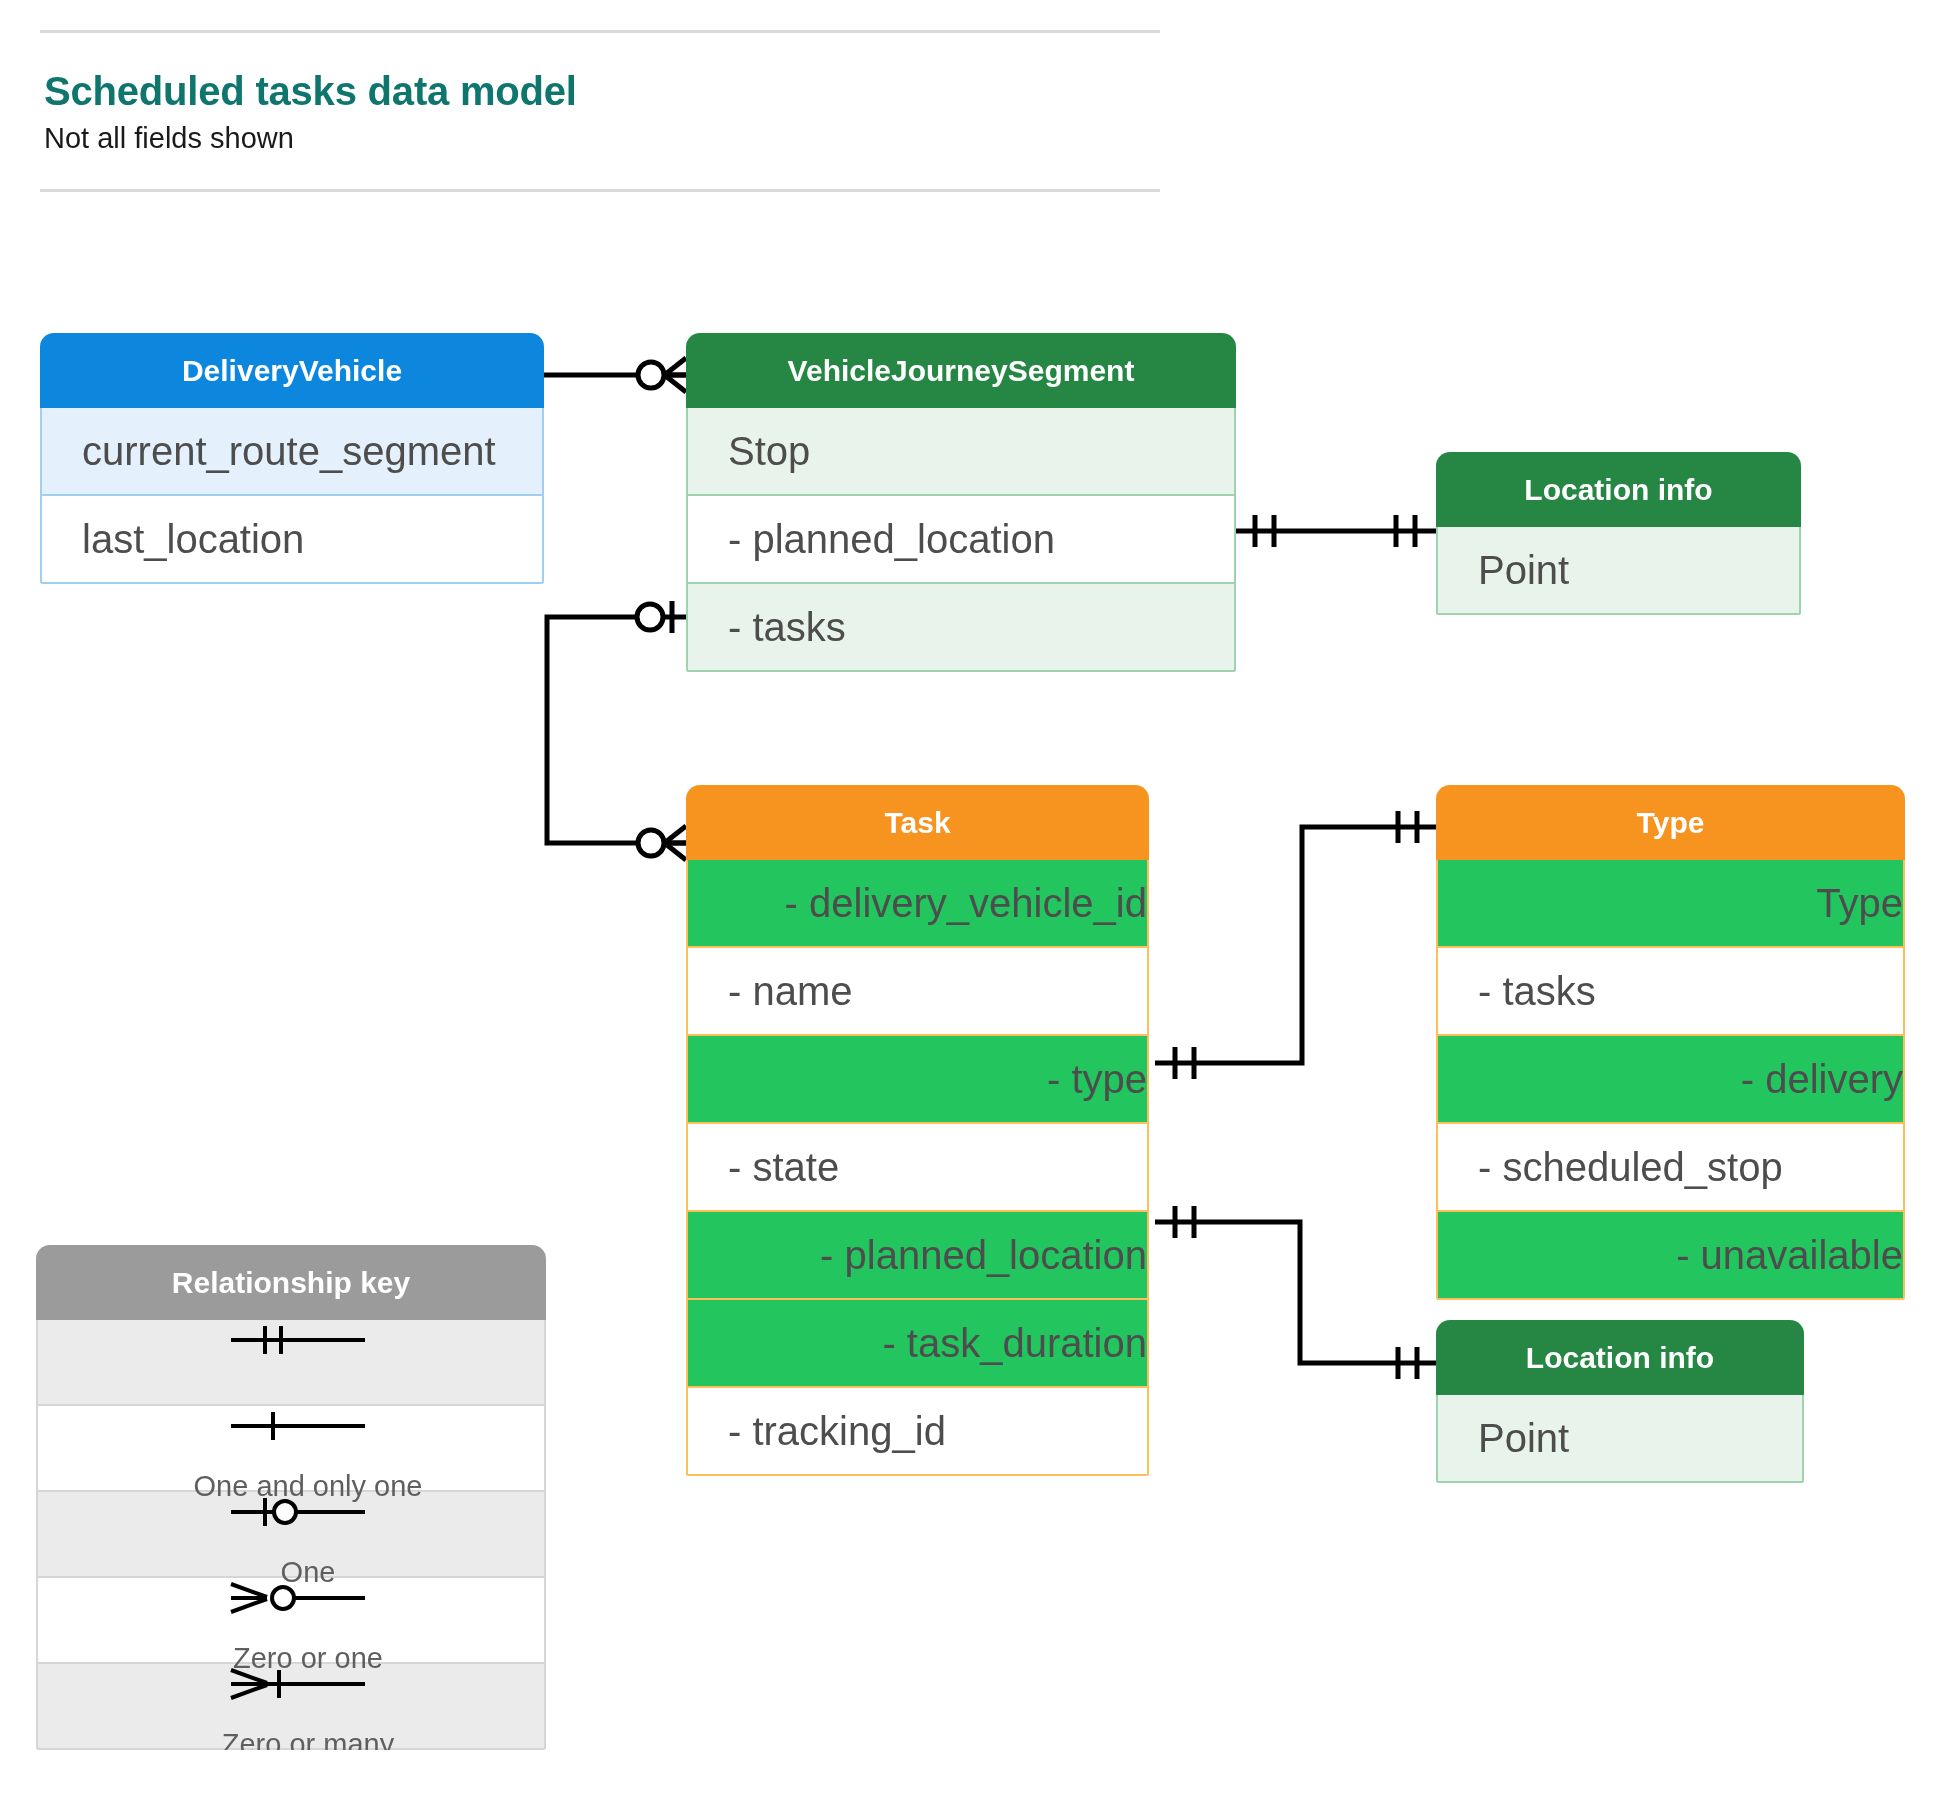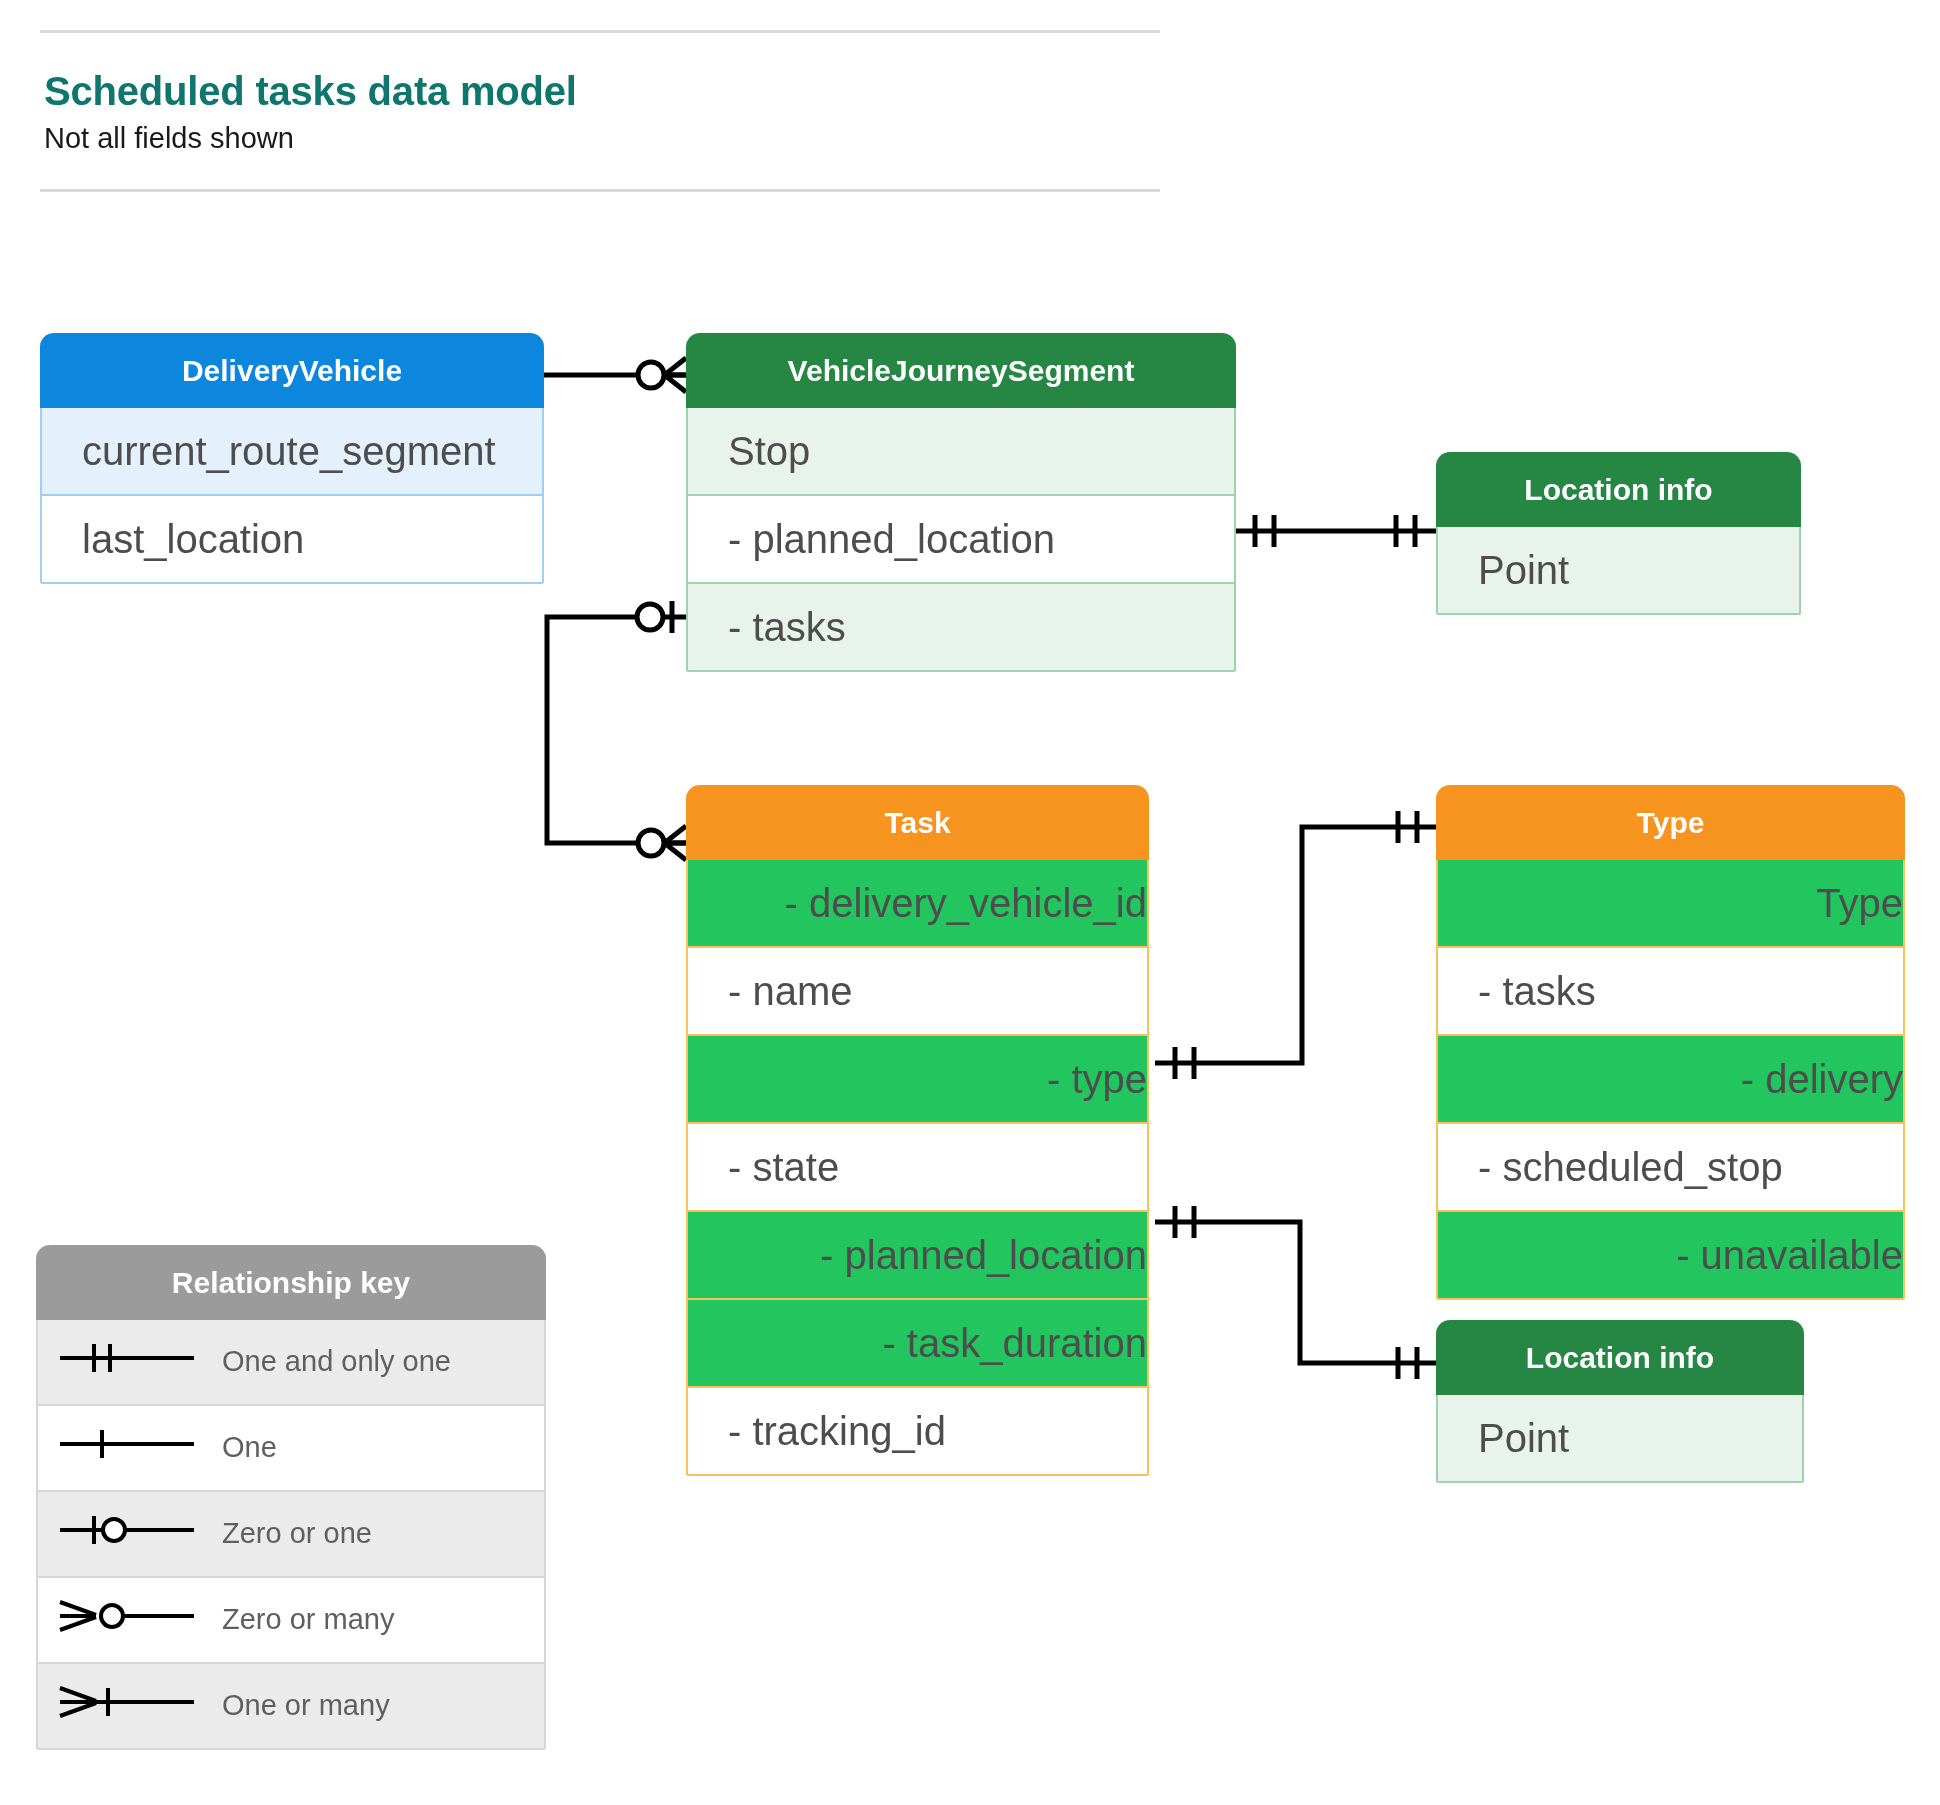--- a/index.html
+++ b/index.html
@@ -65,21 +65,21 @@
 
   
   .orange .hdr  { background: #f79420; }
   .orange .rows { border-color: #fbc05a; }
   .orange .row  { border-top-color: #fbc05a; background: #ffffff; }
   .orange .row.alt { background: #22c55e; text-align: right; }
 
   
   .grey .hdr  { background: #9b9b9b; }
   .grey .rows { border-color: #d6d6d6; }
-  .grey .row  { border-top-color: #d6d6d6; background: #ffffff; }
+  .grey .row  { border-top-color: #d6d6d6; background: #ffffff; flex-direction: column; }
   .grey .row.alt { background: #ebebeb; }
 
   
   #legend .row {
     display: flex; align-items: center;
     padding: 0 0 0 14px; height: 84px;
     color: #5f5f5f; font-size: 29px;
   }
   #legend .sym { width: 150px; flex: 0 0 150px; }
   #legend .lbl { padding-left: 20px; }

